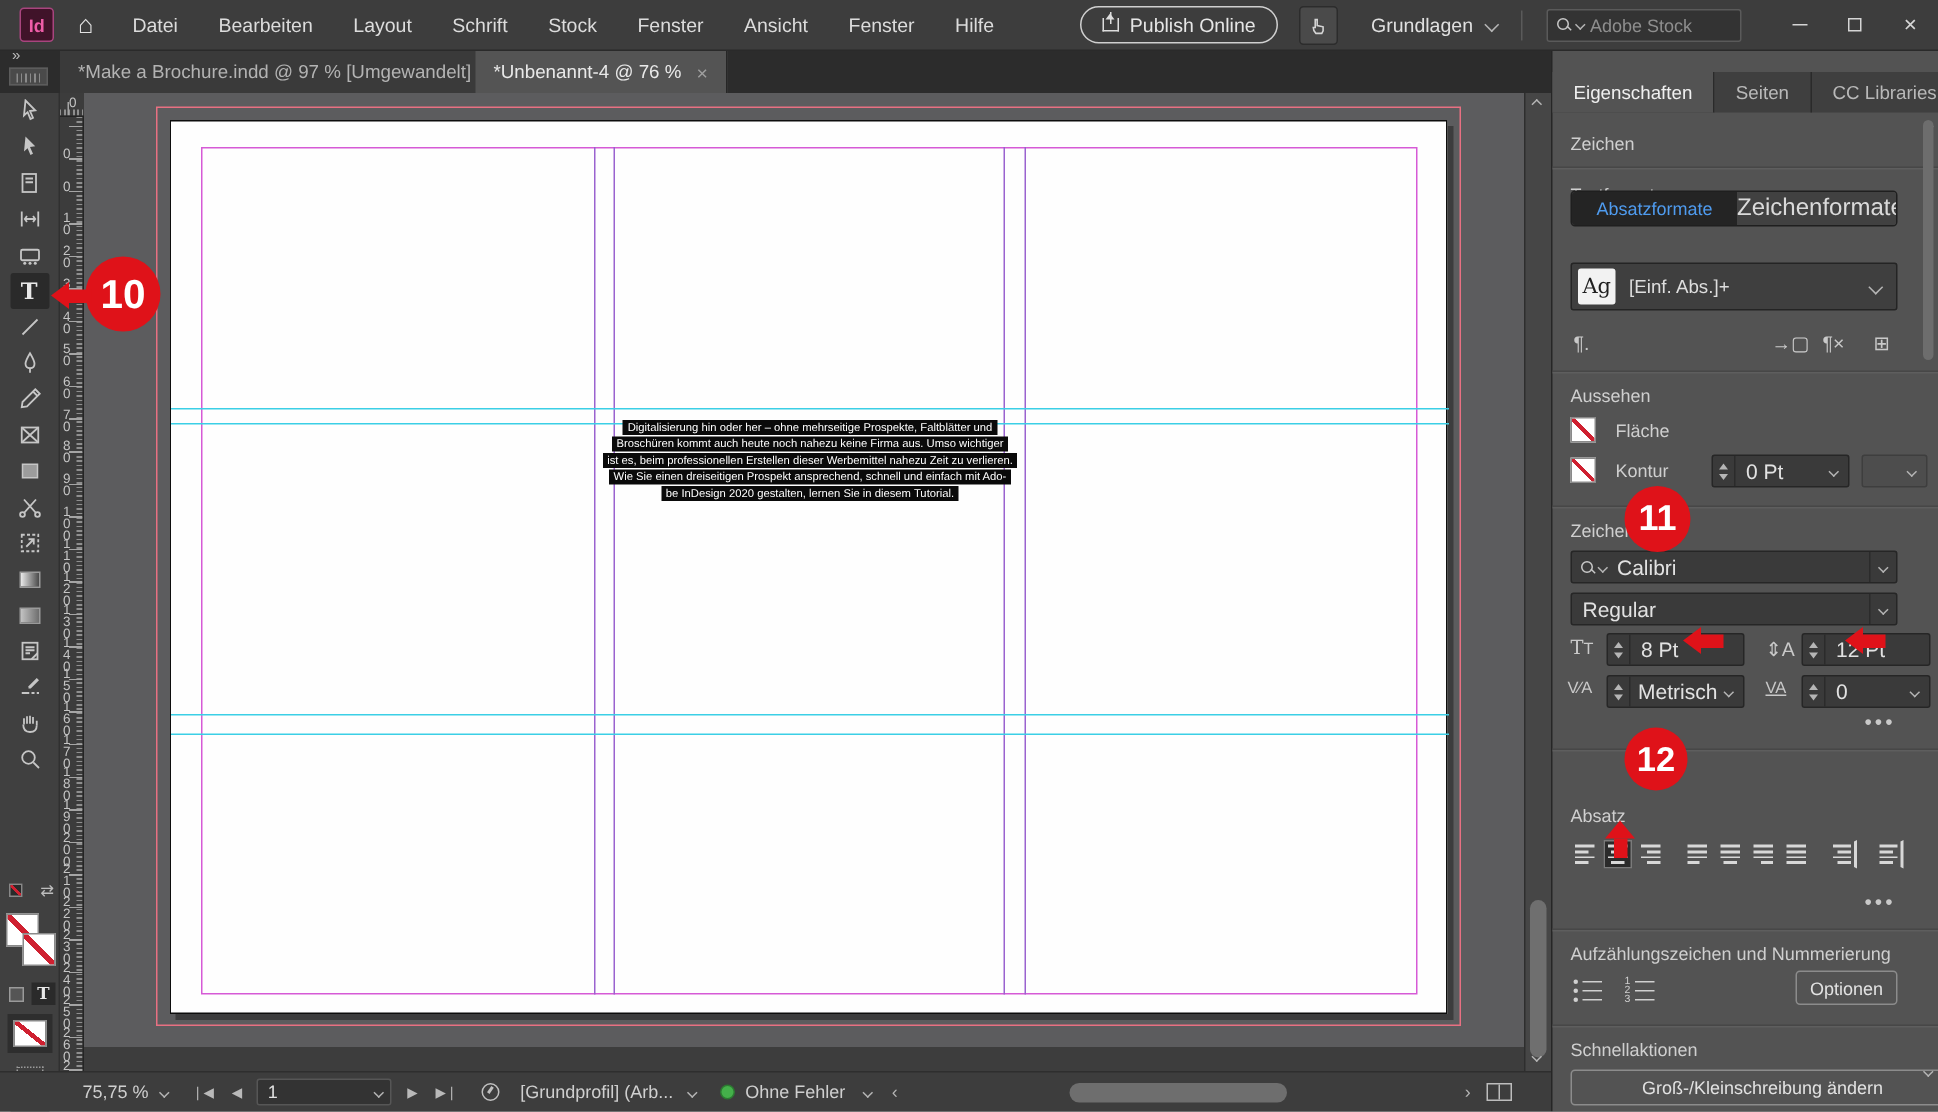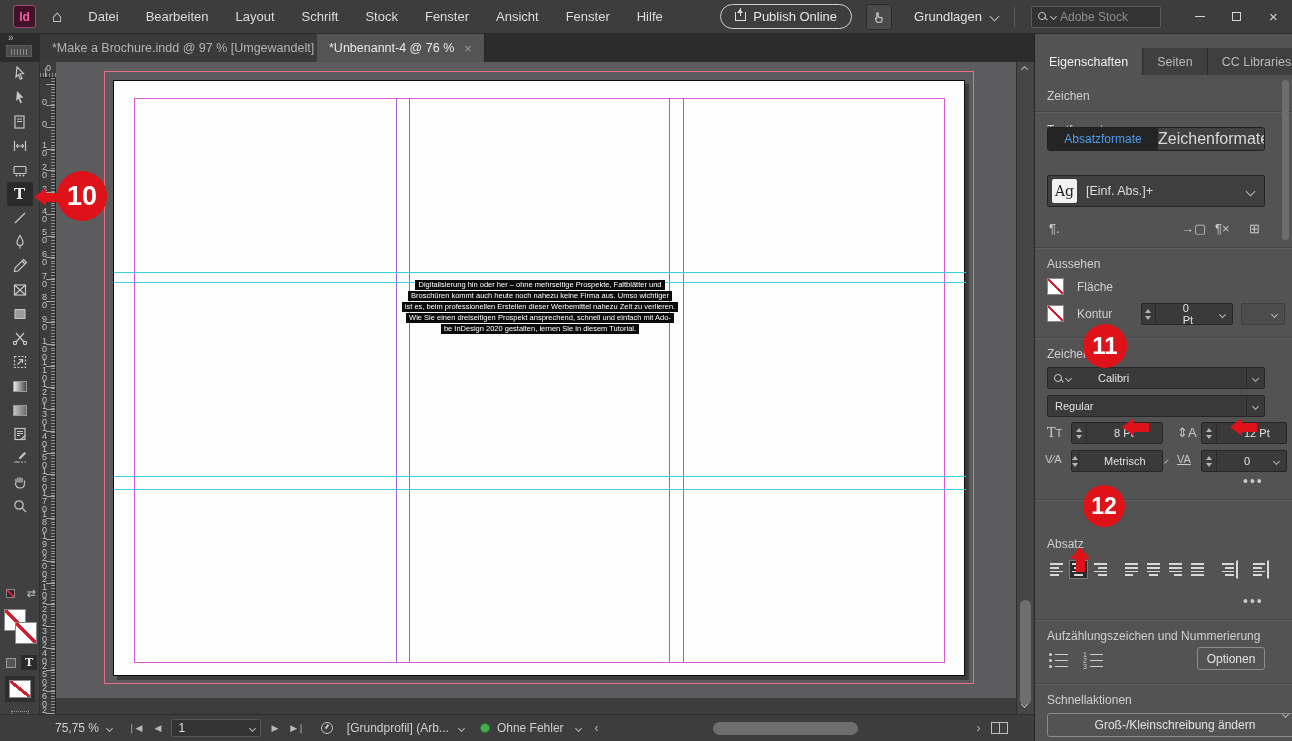--- a/index.html
+++ b/index.html
@@ -112,21 +112,21 @@
   #vscroll .cv{position:absolute;left:5px;}
 
   
   #panel{position:absolute;left:1034px;top:34px;width:258px;height:707px;background:var(--panel);border-left:1px solid #262626;}
   #ptabs{position:absolute;left:0;top:14px;width:258px;height:27px;background:#3f3f3f;display:flex;}
   .ptab{height:27px;display:flex;align-items:center;padding:0 14px;font-size:12.5px;color:#b9b9b9;border-right:1px solid #2a2a2a;white-space:nowrap;}
   .ptab.active{background:var(--panel);color:#f0f0f0;}
   #pbody{position:absolute;left:0;top:41px;width:258px;bottom:0;}
   .sec-label{position:absolute;left:12px;font-size:12px;color:#cfcfcf;}
   .pdiv{position:absolute;left:0;width:258px;height:1px;background:#474747;box-shadow:0 1px 0 #5e5e5e;}
-  .fld{position:absolute;height:22px;background:var(--field);border:1px solid var(--fieldbrd);border-radius:2px;display:flex;align-items:center;color:#e2e2e2;font-size:11px;gap:20px;}
+  .fld{position:absolute;height:22px;background:var(--field);border:1px solid var(--fieldbrd);border-radius:2px;display:flex;align-items:center;color:#e2e2e2;font-size:14px;}
   .fld .val{padding-left:7px;}
   .fld .cvr{margin-left:auto;margin-right:7px;}
   .stp{width:15px;align-self:stretch;border-right:1px solid #2b2b2b;display:flex;flex-direction:column;align-items:center;justify-content:center;gap:3px;}
   .t-up{width:0;height:0;border:3.5px solid transparent;border-bottom:4px solid #b5b5b5;border-top:none;}
   .t-dn{width:0;height:0;border:3.5px solid transparent;border-top:4px solid #b5b5b5;border-bottom:none;}
   .dots{position:absolute;font-size:14px;letter-spacing:2px;color:#c9c9c9;}
   .pbtn{position:absolute;display:flex;align-items:center;justify-content:center;border:1px solid #8c8c8c;border-radius:3px;color:#e2e2e2;font-size:12px;background:transparent;}
   
   #segctl{position:absolute;left:12px;top:104px;width:218px;height:24px;border:1px solid #1f1f1f;border-radius:3px;display:flex;overflow:hidden;}
   #seg-par{flex:0 0 110px;background:#242424;color:var(--blue);display:flex;align-items:center;justify-content:center;font-size:12px;}

